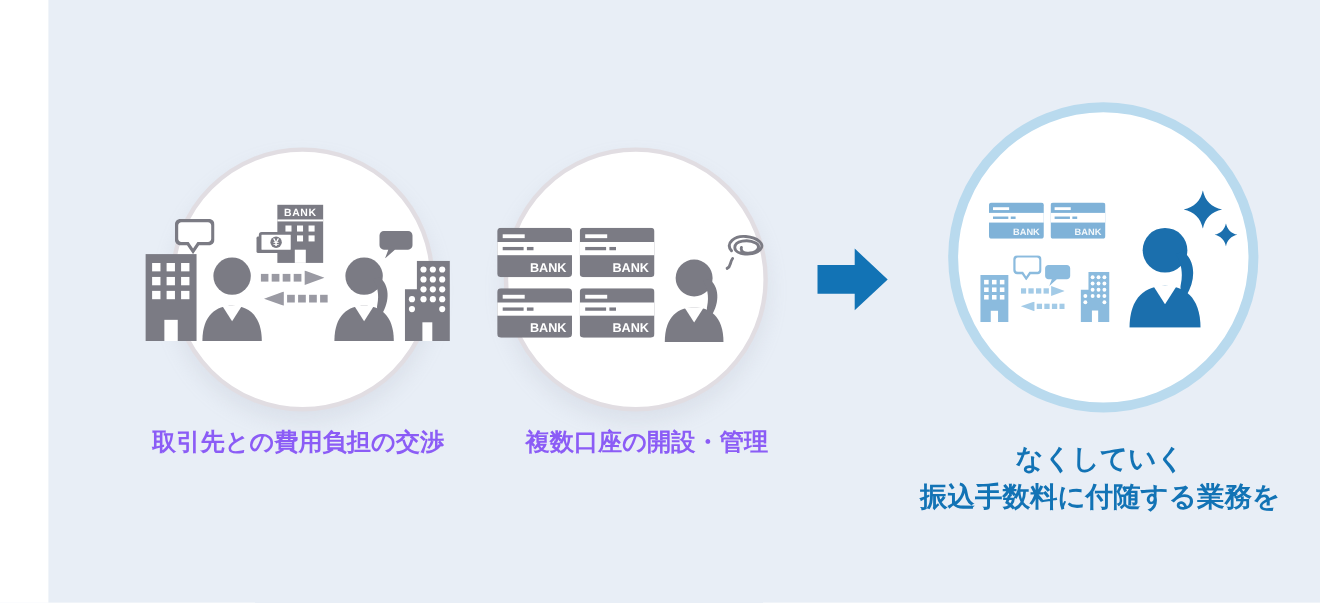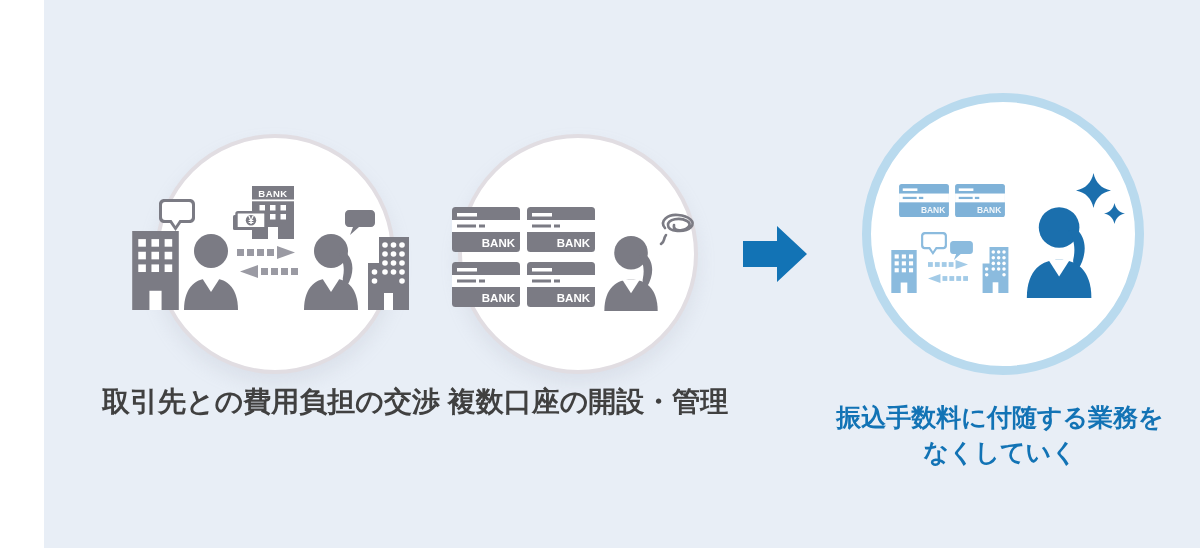--- a/index.html
+++ b/index.html
@@ -17,21 +17,21 @@
   }
   .circle.ringed{
     width:264px;height:264px;
     border:9px solid #b9daee;
   }
   .icon{position:absolute;display:block;}
   .flip{transform:scaleX(-1);}
   svg text{font-family:"Liberation Sans","DejaVu Sans",sans-serif;}
   .caption{
     position:absolute;text-align:center;font-weight:700;
-    color:#404040;font-size:28px;line-height:27px;
+    color:#8b5cf6;font-size:22px;line-height:27px;
   }
   .caption.blue{color:#1273b5;font-size:25px;line-height:35px;}
   .gray{color:#7b7b84;}
   .gray-light{color:#9a9aa3;}
   .fblue{color:#8bbbde;}
   .fblue-card{color:#7fb2d8;}
   .fblue-light{color:#a3cbe7;}
   .sblue{color:#1b6fad;}
   .accent{color:#1273b5;}
 </style>
@@ -261,17 +261,17 @@
   <svg class="icon sblue" style="left:1032px;top:173px;width:35px;height:35px;">
       <use href="#sym-sparkle"></use>
     </svg>
   <svg class="icon sblue" style="left:1060px;top:203px;width:21px;height:21px;">
       <use href="#sym-sparkle"></use>
     </svg>
 
   <div class="caption" style="left:27px;top:388px;width:400px;">取引先との費用負担の交渉</div>
   <div class="caption" style="left:344px;top:388px;width:400px;">複数口座の開設・管理</div>
   <div class="caption blue" style="left:756px;top:400px;width:400px;">
+    <div>なくしていく</div>
     <div>振込手数料に付随する業務を</div>
-    <div>なくしていく</div>
   </div>
 
 </div>
 
 </body></html>

